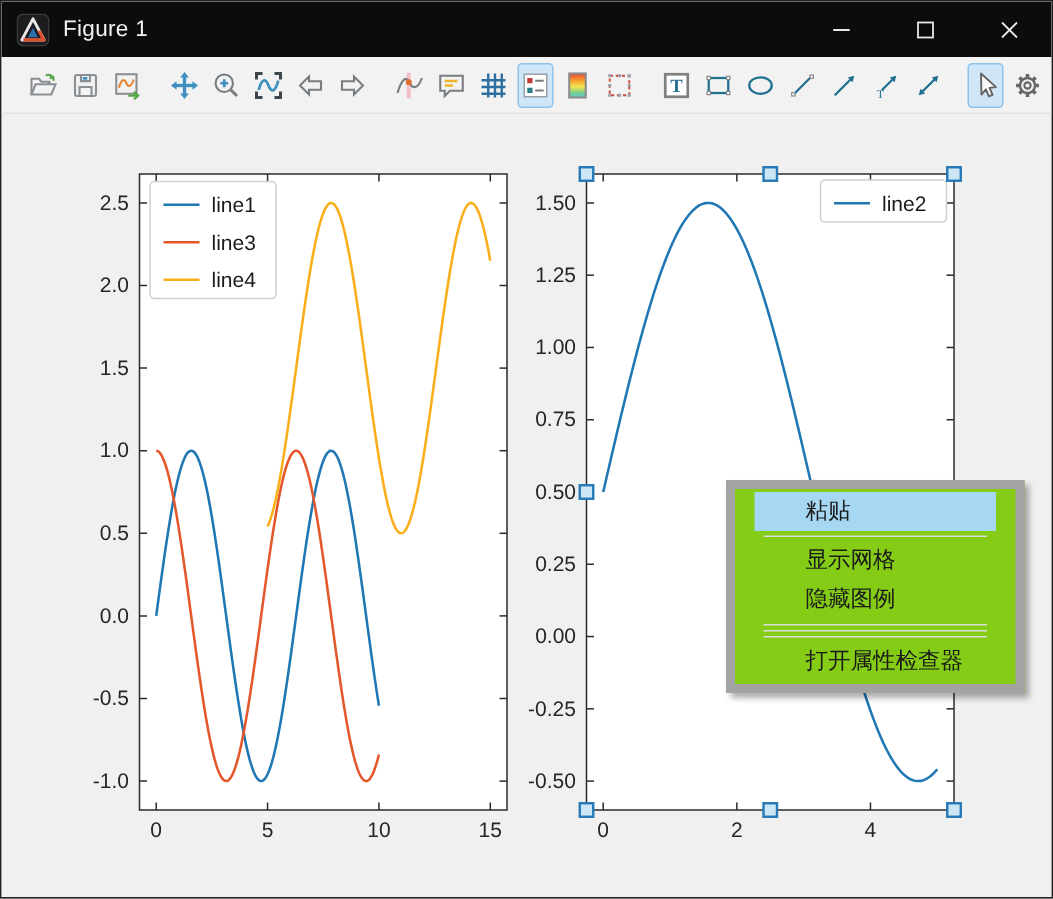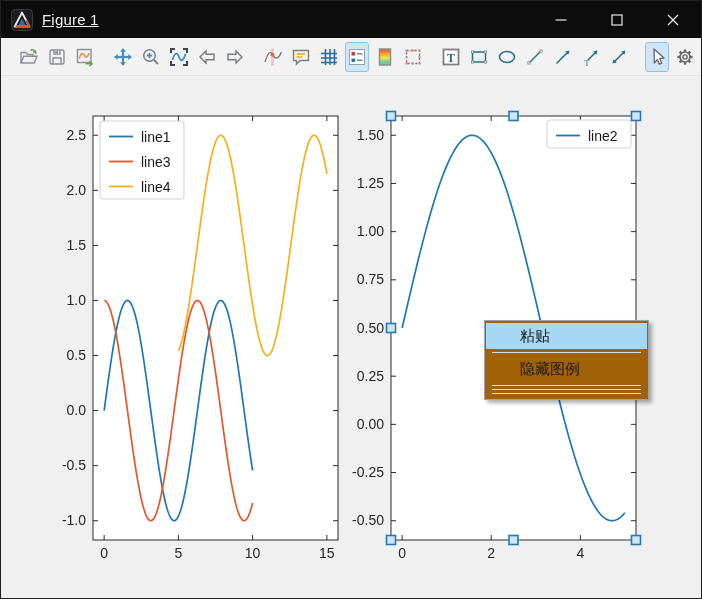--- a/index.html
+++ b/index.html
@@ -7,21 +7,21 @@
     position:relative;width:702px;height:599px;box-sizing:border-box;
     border:1px solid #202020;background:#f0f0f0;overflow:hidden;
     font-family:"Liberation Sans",sans-serif;
   }
   
   .titlebar{
     height:37px;background:#0c0c0c;display:flex;align-items:center;
     color:#f2f2f2;
   }
   .app-icon{width:22px;height:22px;margin:0 9px 0 10px;flex:none;}
-  .win-title{font-size:15px;letter-spacing:.2px;text-decoration:underline;}
+  .win-title{font-size:15px;letter-spacing:.2px;}
   .win-buttons{margin-left:auto;display:flex;height:100%;}
   .win-btn{width:56px;height:100%;display:flex;align-items:center;justify-content:center;cursor:default;}
   .win-btn svg{stroke:#e8e8e8;stroke-width:1.2;fill:none;}
   
   .toolbar{
     height:37px;background:#f2f2f2;display:flex;align-items:center;
     border-bottom:1px solid #e3e3e3;padding-left:4px;
   }
   .tb-handle{width:3px;height:24px;margin:0 7px 0 3px;
     background:repeating-linear-gradient(#b0b0b0 0 2px,transparent 2px 4px);}
@@ -38,23 +38,23 @@
   .s-orange{stroke:#e88733;fill:none;stroke-width:1.4px;}
   .s-yellow{stroke:#f0b429;fill:none;stroke-width:1.8px;}
   .s-dark{stroke:#3d464d;fill:none;stroke-width:2px;}
   .s-teal{stroke:#1f6f8f;fill:none;stroke-width:1.5px;}
   .f-blue{fill:#3f8fc0;}
   
   .canvas{position:relative;width:700px;height:524px;background:#f0f0f0;}
   
   .context-menu{
     position:absolute;left:483px;top:244px;width:163px;
-    background:#a16207;border:1px solid #a3a3a3;
+    background:#84cc16;border:6px solid #a3a3a3;
     box-shadow:3px 3px 4px rgba(0,0,0,.32);
-    padding:2px 0;z-index:10;font-size:15px;color:#1a1a1a;
+    padding:2px 12px;z-index:10;font-size:15px;color:#1a1a1a;
   }
   .menu-item{height:26px;line-height:26px;padding-left:34px;margin:0 1px;cursor:default;}
   .menu-item.highlighted{background:#a6d7f3;}
   .menu-sep{height:1px;background:#dcdcdc;margin:3px 7px;}
 </style>
 </head>
 <body>
 
 <div class="window">
 
@@ -408,20 +408,22 @@
             <rect x="630.5" y="247.5" width="9" height="9" fill="#cde6f5" stroke="#2678b5" stroke-width="1.6"></rect>
             <rect x="385.5" y="459.5" width="9" height="9" fill="#cde6f5" stroke="#2678b5" stroke-width="1.6"></rect>
             <rect x="508" y="459.5" width="9" height="9" fill="#cde6f5" stroke="#2678b5" stroke-width="1.6"></rect>
             <rect x="630.5" y="459.5" width="9" height="9" fill="#cde6f5" stroke="#2678b5" stroke-width="1.6"></rect>
           </g>
         </g>
       </svg>
     <div class="context-menu" id="context-menu">
         <div class="menu-item highlighted">粘贴</div>
         <div class="menu-sep"></div>
+        <div class="menu-item">显示网格</div>
         <div class="menu-item">隐藏图例</div>
         <div class="menu-sep"></div>
         <div class="menu-sep"></div>
         <div class="menu-sep"></div>
+        <div class="menu-item">打开属性检查器</div>
       </div>
   </div>
 
 </div>
 
 </body></html>

